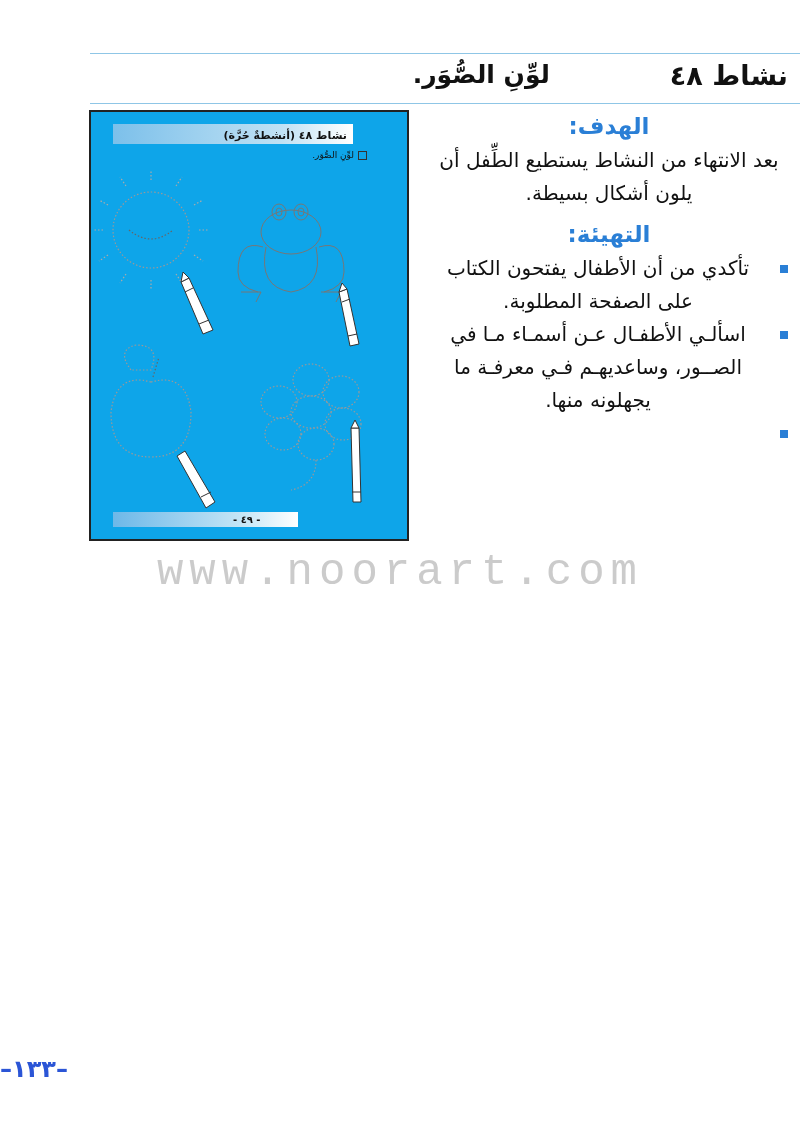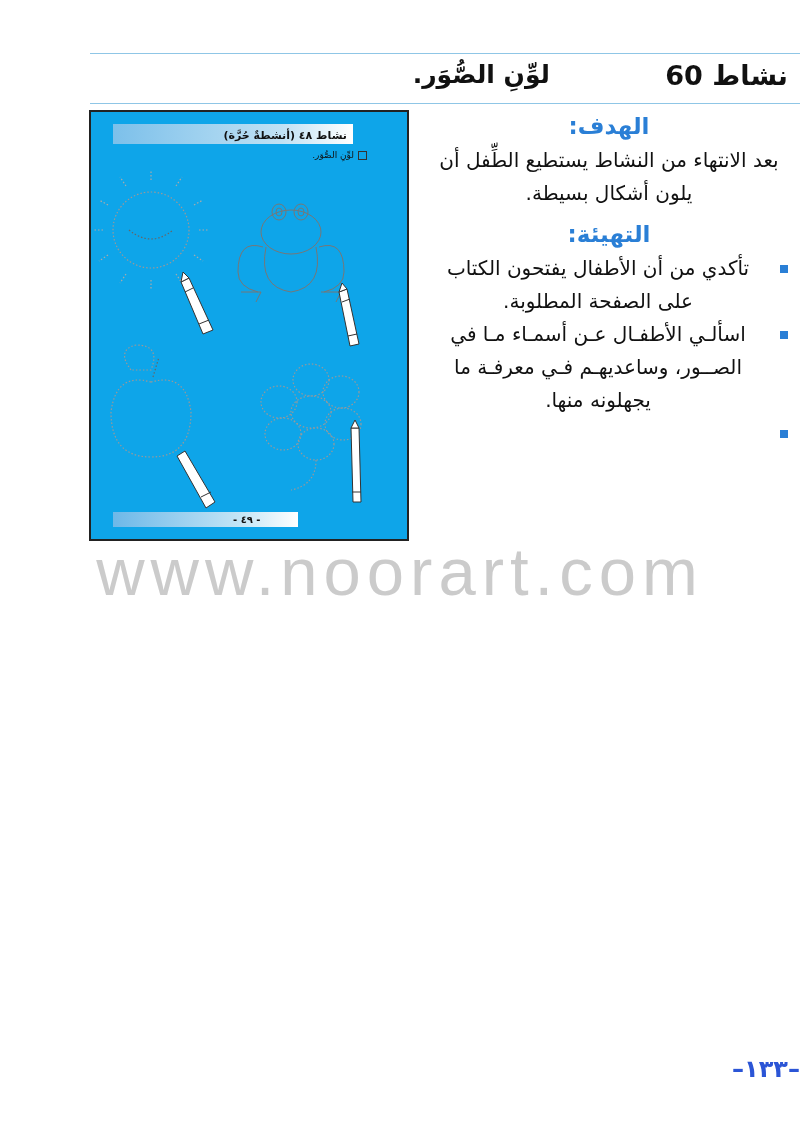--- a/index.html
+++ b/index.html
@@ -36,31 +36,31 @@
     .frame .instr .box { width: 7px; height: 7px; border: 1px solid #333; display: inline-block; }
     .frame .footer-band {
       position: absolute; left: 22px; top: 400px; width: 185px; height: 15px;
       background: linear-gradient(to right, #6db8e8 0%, #c6e6f6 70%, #ffffff 100%);
     }
     .frame .footer-band span { position: absolute; left: 120px; top: 0; font-size: 10px; font-weight: bold; line-height: 15px; }
     .frame svg { position: absolute; left: 0; top: 0; }
 
     .watermark {
       position: absolute; left: 0; top: 548px; width: 800px; text-align: center;
-      font-family: Liberation Sans, sans-serif; font-size: 67px; letter-spacing: 6px;
+      font-family: Liberation Mono, monospace; font-size: 44px; letter-spacing: 6px;
       color: rgba(160,160,160,0.55); line-height: 48px; white-space: nowrap;
     }
-    .page-number { position: absolute; top: 1055px; left: 0; width: 800px; text-align: right; color: #2b55d6; font-size: 24px; font-weight: bold; }
+    .page-number { position: absolute; top: 1055px; left: 0; width: 800px; text-align: left; color: #2b55d6; font-size: 24px; font-weight: bold; }
   </style>
 </head>
 <body>
 
 <div class="rule top"></div>
 <div class="header">
-  <span class="activity">نشاط 60</span>
+  <span class="activity">نشاط ٤٨</span>
   <span class="title">لوِّنِ الصُّوَر.</span>
 </div>
 <div class="rule bottom"></div>
 
 <div class="content">
   <div class="section-title">الهدف:</div>
   <div class="para">بعد الانتهاء من النشاط يستطيع الطِّفل أن يلون أشكال بسيطة.</div>
 
   <div class="section-title sec2">التهيئة:</div>
   <ul class="bullets">

